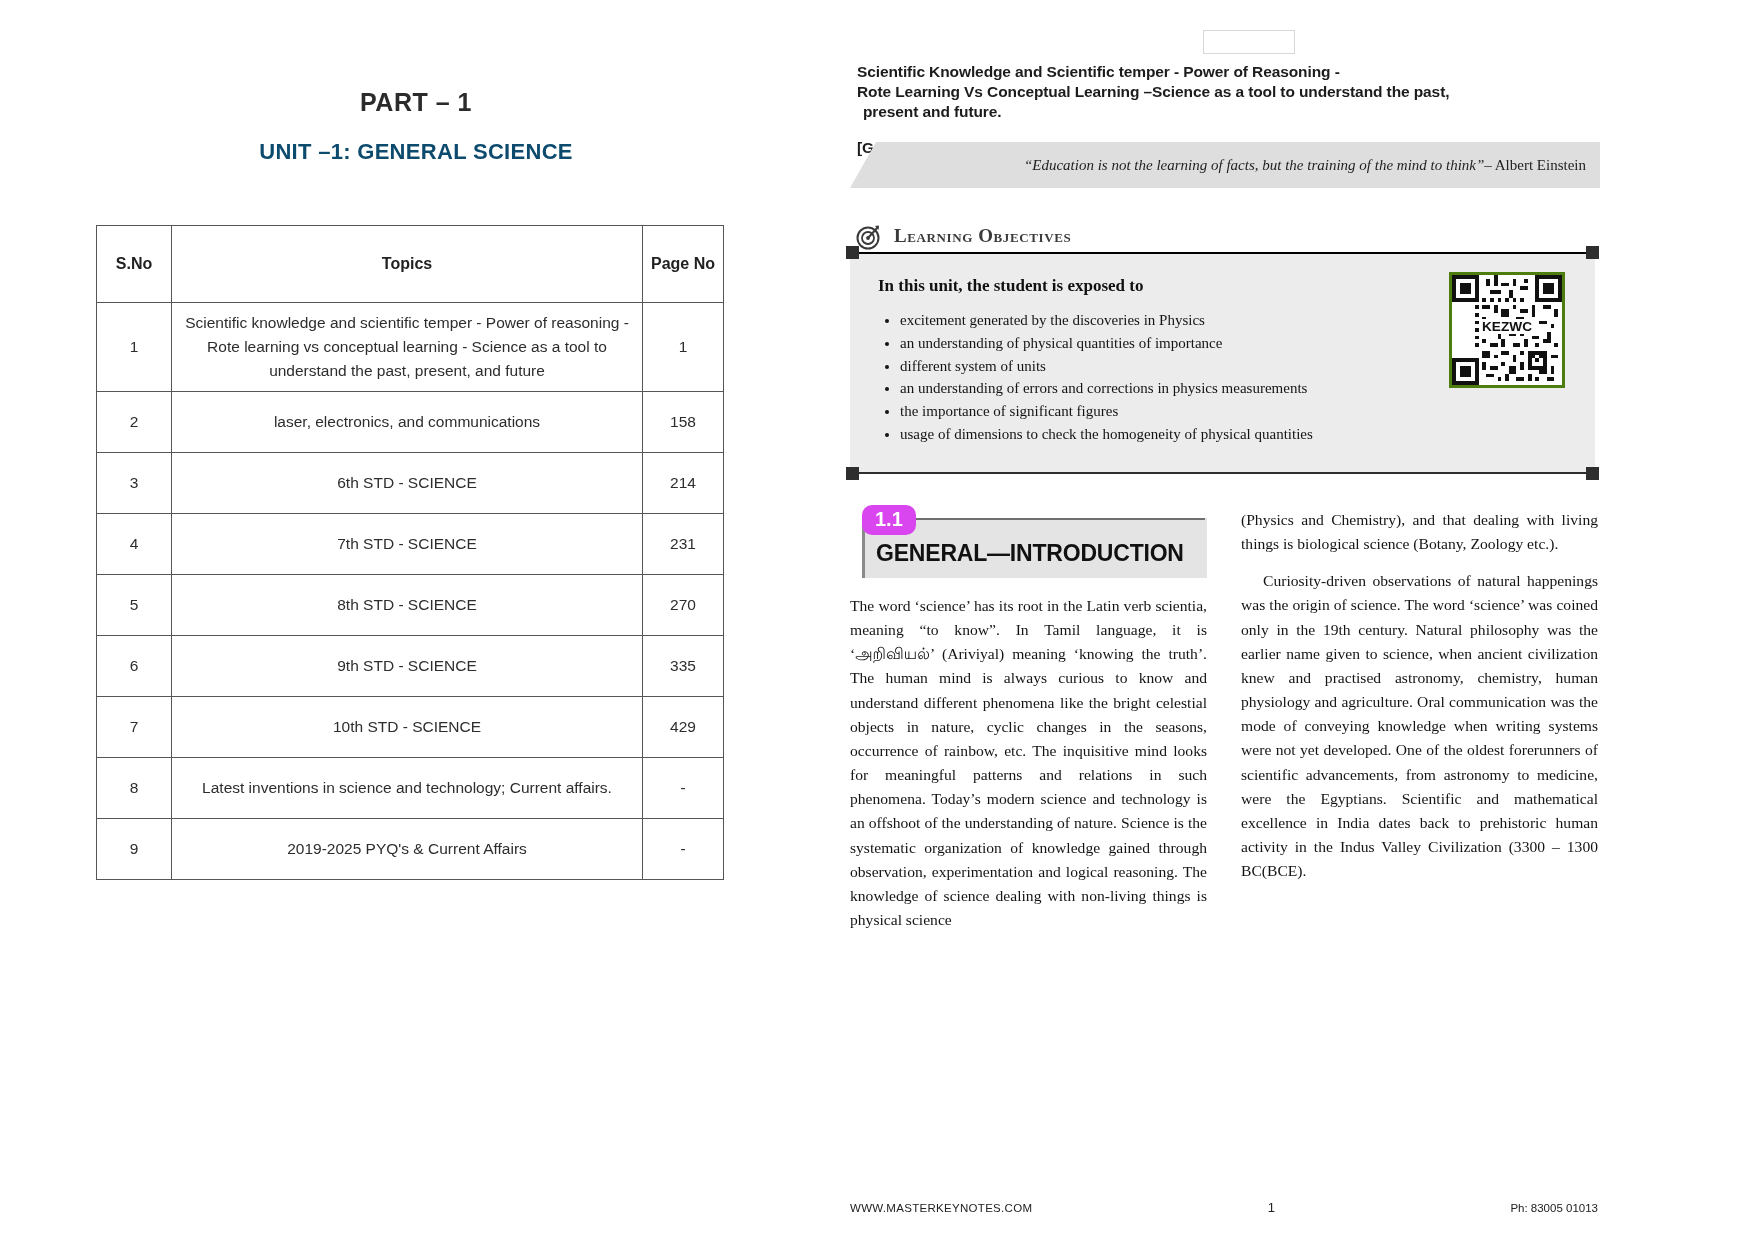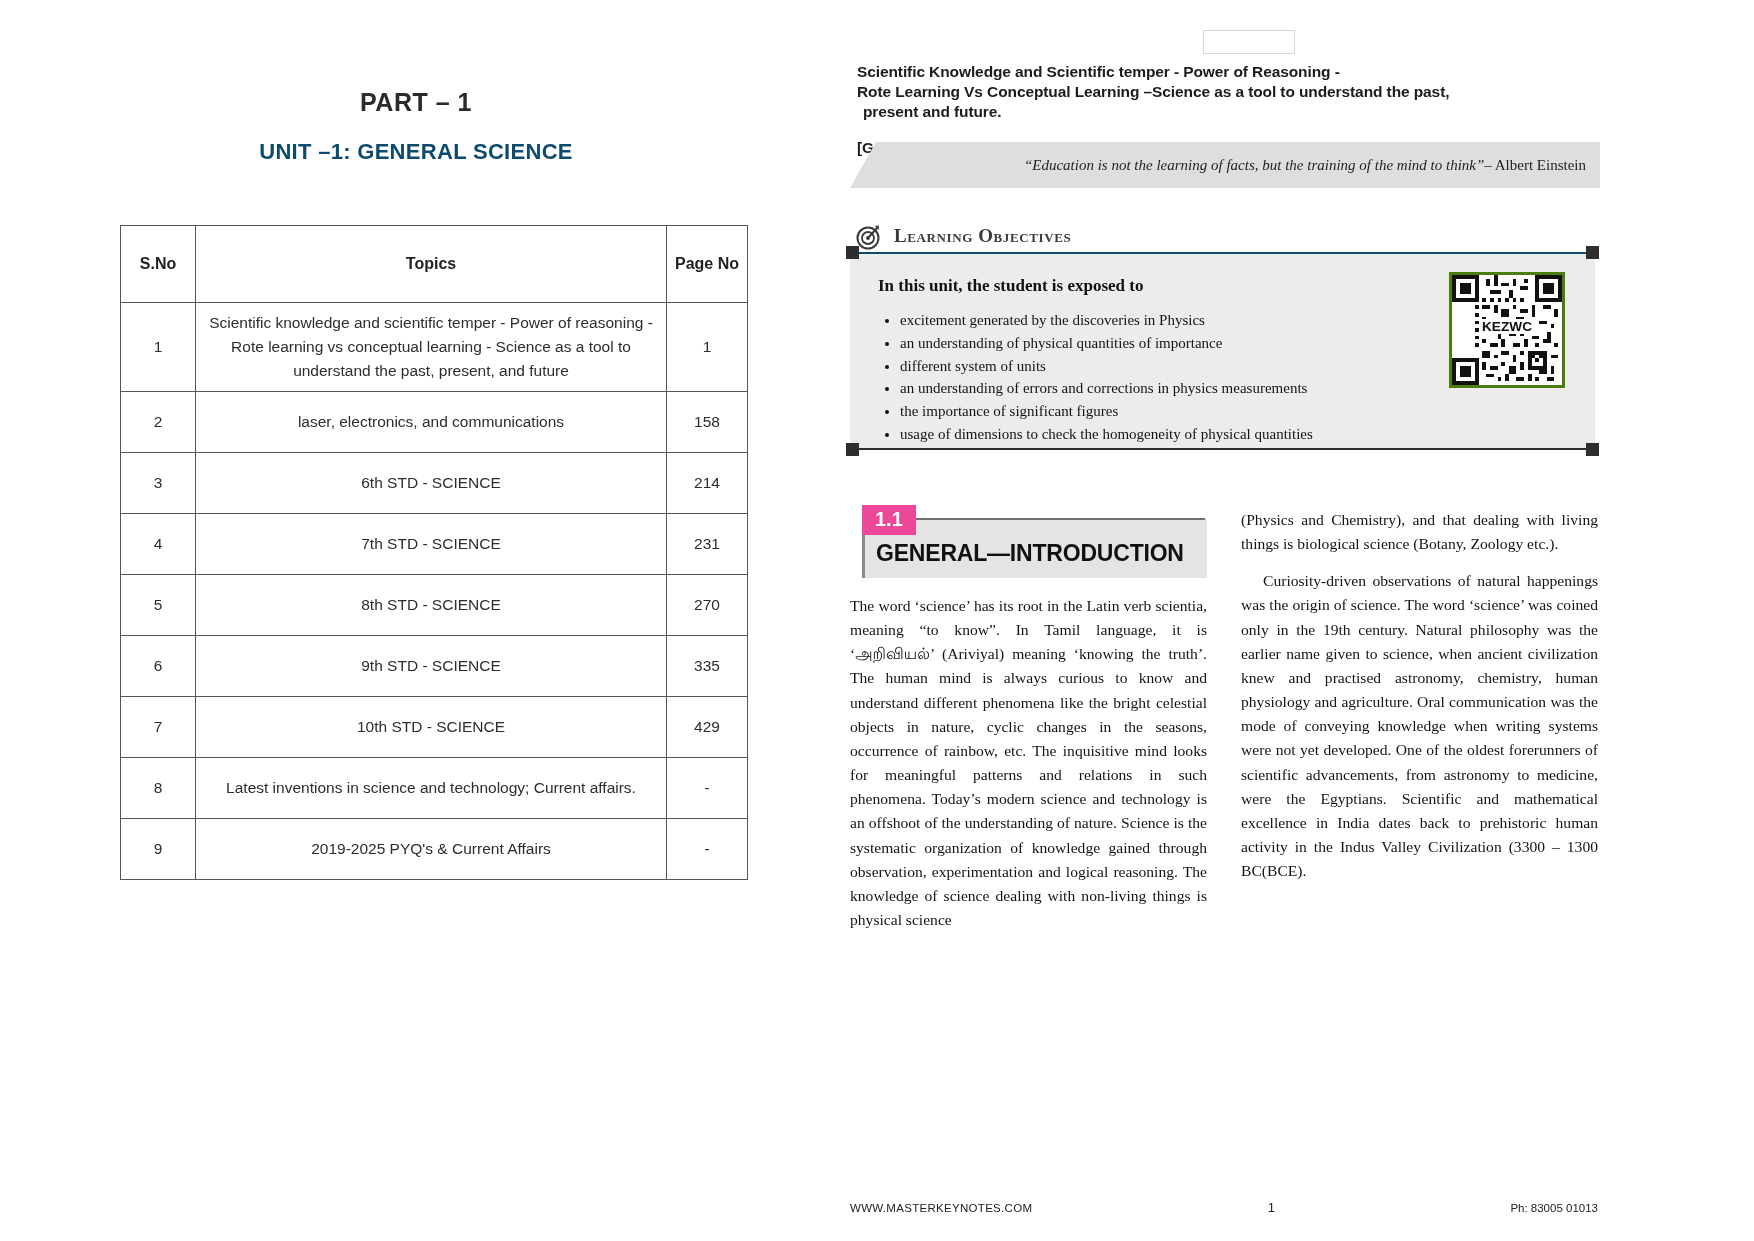--- a/index.html
+++ b/index.html
@@ -27,21 +27,21 @@
   .unit-title {
     text-align:center;
     font-size:22px;
     font-weight:bold;
     letter-spacing:0.3px;
     color:#0c4a6e;
     margin-top:22px;
   }
 
   .toc-wrap { margin:60px 0 0 80px; width:628px; }
-  table.toc { border-collapse:collapse; width:100%; table-layout:fixed;margin-left:24px; }
+  table.toc { border-collapse:collapse; width:100%; table-layout:fixed; }
   table.toc td, table.toc th {
     border:1.3px solid #555;
     padding:8px 6px;
     font-size:15.5px;
     color:#2d2d2d;
     text-align:center;
     vertical-align:middle;
     font-weight:normal;
     line-height:1.55;
   }
@@ -92,23 +92,23 @@
     display:flex; align-items:center; gap:10px;
   }
   .lo-header .title {
     font-family:"Liberation Serif", serif;
     font-size:19px; font-weight:bold; color:#3a3a3a;
     font-variant:small-caps; letter-spacing:0.6px;
   }
 
   .lo-box {
     position:absolute; left:18px; top:252px;
-    width:745px; height:198px;
+    width:745px; height:222px;
     background:#ececec;
-    border-top:2px solid #0c4a6e;
+    border-top:2px solid #000000;
     border-bottom:2px solid #2e2e2e;
     box-sizing:border-box;
   }
   .lo-box .nub { position:absolute; width:13px; height:13px; background:#2e2e2e; }
   .lo-box .nub.tl { left:-4px; top:-8px; }
   .lo-box .nub.tr { right:-4px; top:-8px; }
   .lo-box .nub.bl { left:-4px; bottom:-8px; }
   .lo-box .nub.br { right:-4px; bottom:-8px; }
 
   .lo-inner { padding:22px 24px 0 28px; font-family:"Liberation Serif", serif; }
@@ -137,24 +137,25 @@
     background:#e4e4e4;
   }
   .sec-head .rule {
     position:absolute; left:44px; top:10px; right:2px; height:2px; background:#6f6f6f;
   }
   .sec-head .vrule {
     position:absolute; left:12px; top:10px; width:3px; height:60px; background:#8a8a8a;
   }
   .sec-head .num {
     position:absolute; left:12px; top:-3px;
-    background:#ec4899; color:#fff;
+    background:#d946ef; color:#fff;
     font-family:"Liberation Sans", sans-serif;
     font-size:20px; font-weight:bold;
     padding:3px 13px 4px 13px;
+    border-radius:10px;
   }
   .sec-head .name {
     position:absolute; left:26px; top:32px;
     font-family:"Liberation Sans", sans-serif;
     font-size:23px; font-weight:bold; color:#111; letter-spacing:-0.2px;
   }
 
   .col p {
     margin:0 0 13px 0;
     font-size:15.6px;

